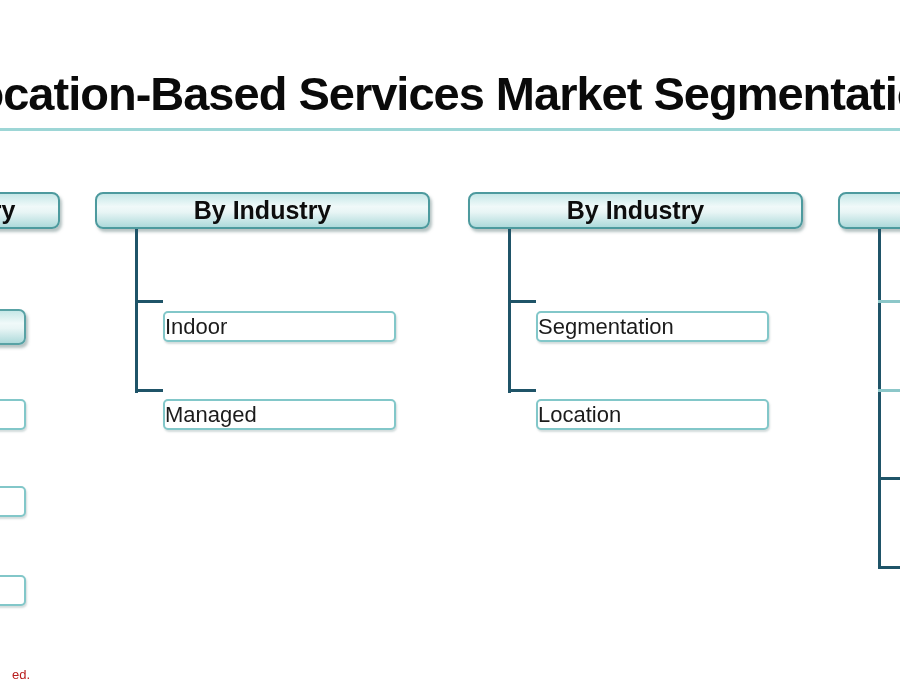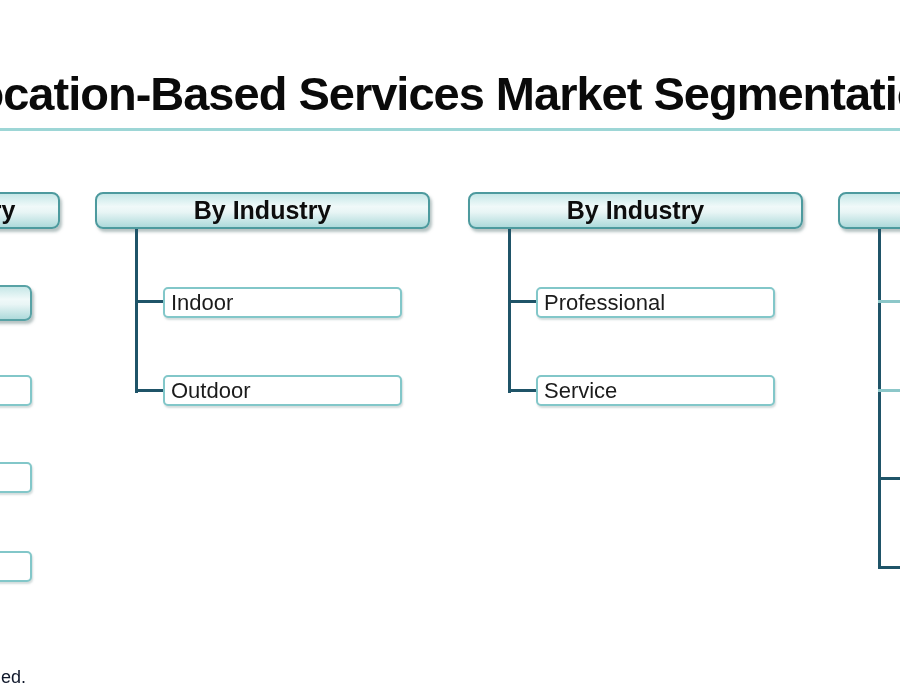--- a/index.html
+++ b/index.html
@@ -30,32 +30,32 @@
   .trunk.short{height:164px;}
   .trunk.long{height:340px;}
   .conn{position:absolute;left:43px;width:25px;height:3px;background:#1f5468;}
   .col4 .conn{left:40px;width:24px;}
   .conn.r1{top:108px;} .conn.r2{top:197px;} .conn.r3{top:285px;} .conn.r4{top:374px;}
   .conn.light{background:#8cc7c9;}
   .child{
     position:absolute;left:68px;width:229px;height:27px;
     background:#ffffff;border:2px solid #82c7c9;border-radius:5px;
     box-shadow:1px 2px 2px rgba(130,155,155,0.35);
-    font-size:22px;color:#1b1b1b;line-height:27px;padding-left:6px;
-    overflow:hidden;white-space:nowrap;
+    font-size:22px;color:#1b1b1b;line-height:27px;
+    overflow:hidden;white-space:nowrap;margin-top:24px;
   }
   .child.row1{top:95px;} .child.row2{top:183px;} .child.row3{top:270px;} .child.row4{top:359px;}
   .child.gradientbox{
     top:93px;height:32px;border:2px solid #58a2a5;border-radius:7px;
     background:linear-gradient(180deg,#c6e7e7 0%,#f0f9f9 38%,#e8f5f5 55%,#aedadb 100%);
     box-shadow:2px 3px 3px rgba(110,135,135,0.5);line-height:32px;
   }
   
   .footer-note{
-    position:absolute;left:1px;top:667px;font-size:18px;color:#0f172a;
+    position:absolute;left:12px;top:667px;font-size:13px;color:#b91c1c;
   }
 </style>
 </head>
 <body>
 
 <div class="canvas">
 
   <h1 class="title">Location-Based Services Market Segmentation</h1>
   <div class="divider"></div>
 
@@ -67,30 +67,30 @@
     <div class="child row3"></div>
     <div class="child row4"></div>
   </div>
 
   <div class="col col2">
     <div class="header">By Industry</div>
     <div class="trunk short"></div>
     <div class="conn r1"></div>
     <div class="conn r2"></div>
     <div class="child row1">Indoor</div>
-    <div class="child row2">Outdoor</div>
+    <div class="child row2">Managed</div>
   </div>
 
   <div class="col col3">
     <div class="header">By Industry</div>
     <div class="trunk short"></div>
     <div class="conn r1"></div>
     <div class="conn r2"></div>
-    <div class="child row1">Professional</div>
-    <div class="child row2">Service</div>
+    <div class="child row1">Segmentation</div>
+    <div class="child row2">Location</div>
   </div>
 
   <div class="col col4">
     <div class="header"></div>
     <div class="trunk long"></div>
     <div class="conn r1 light"></div>
     <div class="conn r2 light"></div>
     <div class="conn r3"></div>
     <div class="conn r4"></div>
   </div>

